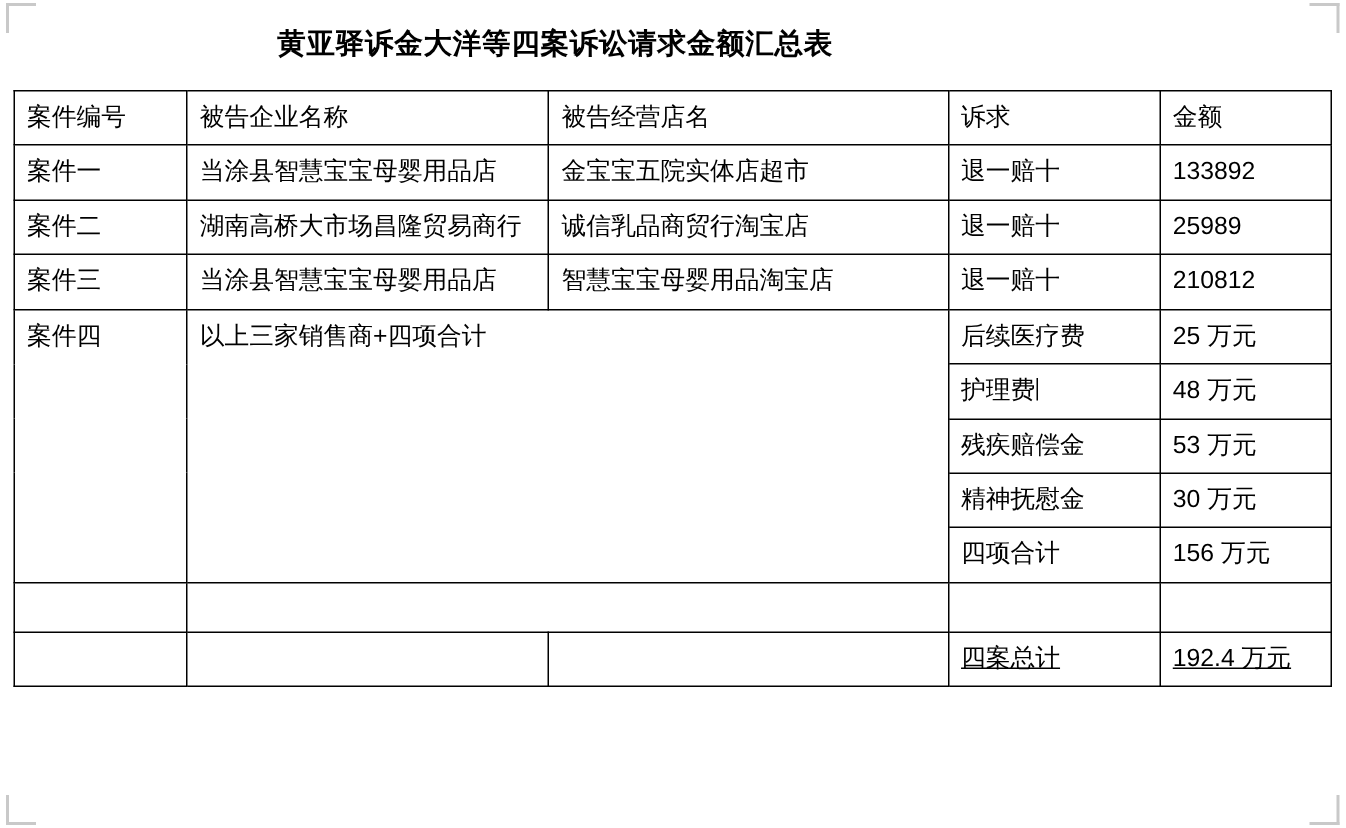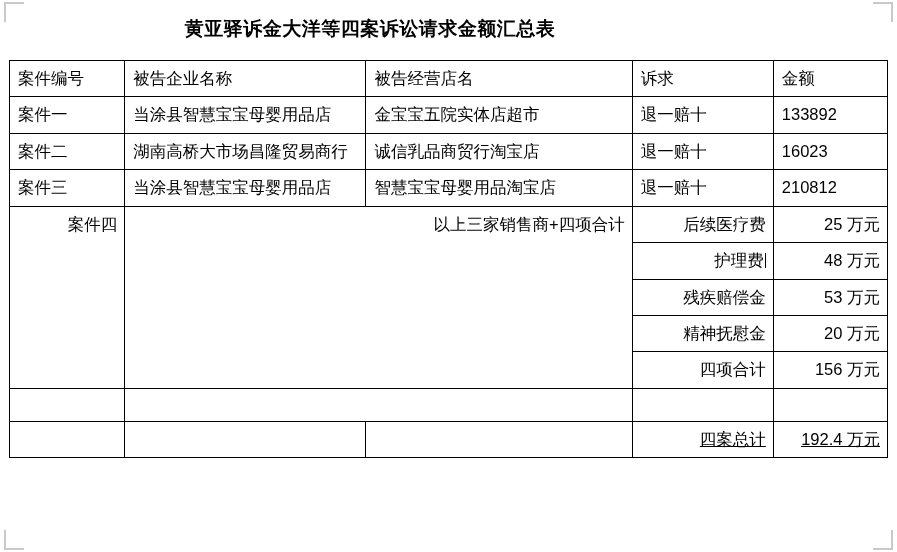--- a/index.html
+++ b/index.html
@@ -68,21 +68,21 @@
   }
   .col-a { width: 115px; }
   .col-b { width: 241px; }
   .col-c { width: 266px; }
   .col-d { width: 141px; }
   .col-e { width: 114px; }
 
   td.hdr { font-weight: normal; }
 
   .tall { height: 58px; }
-  .row-small td { height: 24px; padding-top: 4px; padding-bottom: 4px; text-align: right; }
+  .row-small td { height: 24px; padding-top: 4px; padding-bottom: 4px; }
 
   .caret {
     display: inline-block;
     width: 1px;
     height: 15px;
     background: #000;
     vertical-align: -2px;
     margin-left: 1px;
   }
 
@@ -132,21 +132,21 @@
           <td class="tall">金宝宝五院实体店超市</td>
           <td class="tall">退一赔十</td>
           <td class="tall">133892</td>
         </tr>
 
         <tr>
           <td class="tall">案件二</td>
           <td class="tall">湖南高桥大市场昌隆贸易商行</td>
           <td class="tall">诚信乳品商贸行淘宝店</td>
           <td class="tall">退一赔十</td>
-          <td class="tall">16023</td>
+          <td class="tall">25989</td>
         </tr>
 
         <tr>
           <td class="tall">案件三</td>
           <td class="tall">当涂县智慧宝宝母婴用品店</td>
           <td class="tall">智慧宝宝母婴用品淘宝店</td>
           <td class="tall">退一赔十</td>
           <td class="tall">210812</td>
         </tr>
 
@@ -162,21 +162,21 @@
           <td>48 万元</td>
         </tr>
 
         <tr class="row-small">
           <td>残疾赔偿金</td>
           <td>53 万元</td>
         </tr>
 
         <tr class="row-small">
           <td>精神抚慰金</td>
-          <td>20 万元</td>
+          <td>30 万元</td>
         </tr>
 
         <tr class="row-small">
           <td>四项合计</td>
           <td>156 万元</td>
         </tr>
 
         <tr class="gap-row">
           <td></td>
           <td colspan="2"></td>

